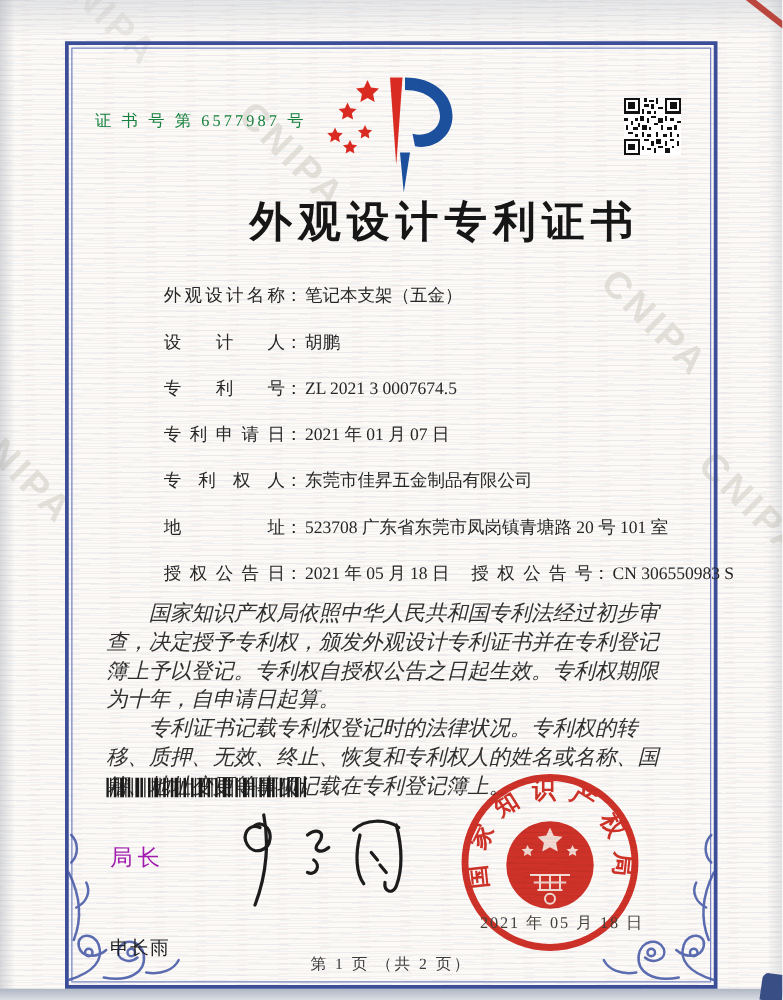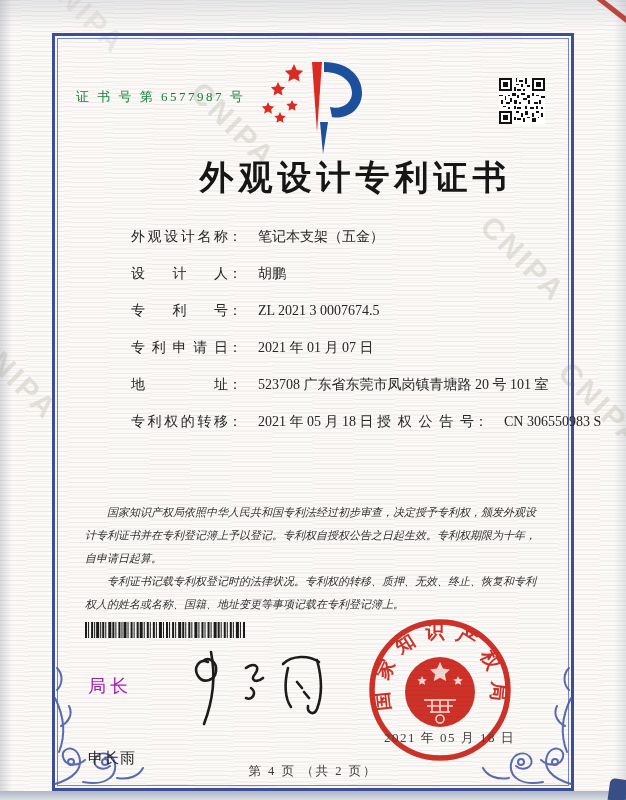--- a/index.html
+++ b/index.html
@@ -34,25 +34,25 @@
   .qr{position:absolute;left:499px;top:78px;width:46px;height:46px;}
   .logo{position:absolute;left:250px;top:60px;width:115px;height:100px;}
   .title{position:absolute;left:52px;top:155px;width:607px;text-align:center;
     font-size:34px;font-weight:bold;letter-spacing:5px;color:#161616;}
 
   .fields{position:absolute;left:85px;top:228px;width:465px;}
   .frow{height:37px;font-size:14px;color:#262626;white-space:nowrap;}
   .flabel{display:inline-block;width:97px;text-align:justify;text-align-last:justify;
     vertical-align:top;margin-left:46px;}
   .fcolon{display:inline-block;}
-  .fvalue{display:inline-block;margin-left:16px;}
+  .fvalue{display:inline-block;margin-left:2px;}
   .fpair2{display:inline-block;margin-left:14px;}
   .fpair1{display:inline-block;width:232px;}
 
-  .bodytext{position:absolute;left:85px;top:501px;width:458px;font-size:11px;
+  .bodytext{position:absolute;left:85px;top:479px;width:458px;font-size:17px;
     line-height:23px;color:#303030;font-style:italic;}
   .bodytext p{margin:0;text-indent:2em;}
 
   .barcode{position:absolute;left:85px;top:622px;width:160px;height:16px;}
   .signer-title{position:absolute;left:88px;top:674px;font-size:18px;letter-spacing:4px;color:#a21caf;}
   .signer-name{position:absolute;left:88px;top:703px;font-size:15px;letter-spacing:1px;color:#222;margin-top:46px;}
   .signature{position:absolute;left:180px;top:648px;width:158px;height:82px;}
 
   .seal{position:absolute;left:366px;top:616px;width:148px;height:148px;
     mix-blend-mode:multiply;opacity:.93;}
@@ -201,24 +201,27 @@
     <div class="frow">
       <span class="flabel">设计人</span><span class="fcolon">：</span><span class="fvalue">胡鹏</span>
     </div>
     <div class="frow">
       <span class="flabel">专利号</span><span class="fcolon">：</span><span class="fvalue">ZL 2021 3 0007674.5</span>
     </div>
     <div class="frow">
       <span class="flabel">专利申请日</span><span class="fcolon">：</span><span class="fvalue">2021 年 01 月 07 日</span>
     </div>
     <div class="frow">
+      <span class="flabel">专利权人</span><span class="fcolon">：</span><span class="fvalue">东莞市佳昇五金制品有限公司</span>
+    </div>
+    <div class="frow">
       <span class="flabel">地址</span><span class="fcolon">：</span><span class="fvalue">523708 广东省东莞市凤岗镇青塘路 20 号 101 室</span>
     </div>
     <div class="frow">
-      <span class="fpair1"><span class="flabel">专利权的转移</span><span class="fcolon">：</span><span class="fvalue">2021 年 05 月 18 日</span></span><span class="fpair2"><span class="flabel">授权公告号</span><span class="fcolon">：</span><span class="fvalue">CN 306550983 S</span></span>
+      <span class="fpair1"><span class="flabel">授权公告日</span><span class="fcolon">：</span><span class="fvalue">2021 年 05 月 18 日</span></span><span class="fpair2"><span class="flabel">授权公告号</span><span class="fcolon">：</span><span class="fvalue">CN 306550983 S</span></span>
     </div>
   </div>
 
   <div class="bodytext">
     <p>国家知识产权局依照中华人民共和国专利法经过初步审查，决定授予专利权，颁发外观设计专利证书并在专利登记簿上予以登记。专利权自授权公告之日起生效。专利权期限为十年，自申请日起算。</p>
     <p>专利证书记载专利权登记时的法律状况。专利权的转移、质押、无效、终止、恢复和专利权人的姓名或名称、国籍、地址变更等事项记载在专利登记簿上。</p>
   </div>
 
   <svg class="barcode" viewBox="0 0 158 16" preserveAspectRatio="none">
     <g fill="#1b1b1b">
@@ -309,15 +312,15 @@
         <path d="M61,90 h26"></path>
         <path d="M64,96 h20"></path>
         <path d="M66,84 v12 M74,84 v12 M82,84 v12"></path>
         <circle cx="74" cy="103" r="4"></circle>
       </g>
     </g>
   </svg>
 
   <div class="seal-date">2021 年 05 月 18 日</div>
 
-  <div class="footer">第 4 页 （共 2 页）</div>
+  <div class="footer">第 1 页 （共 2 页）</div>
 
 </div>
 
 </body></html>

